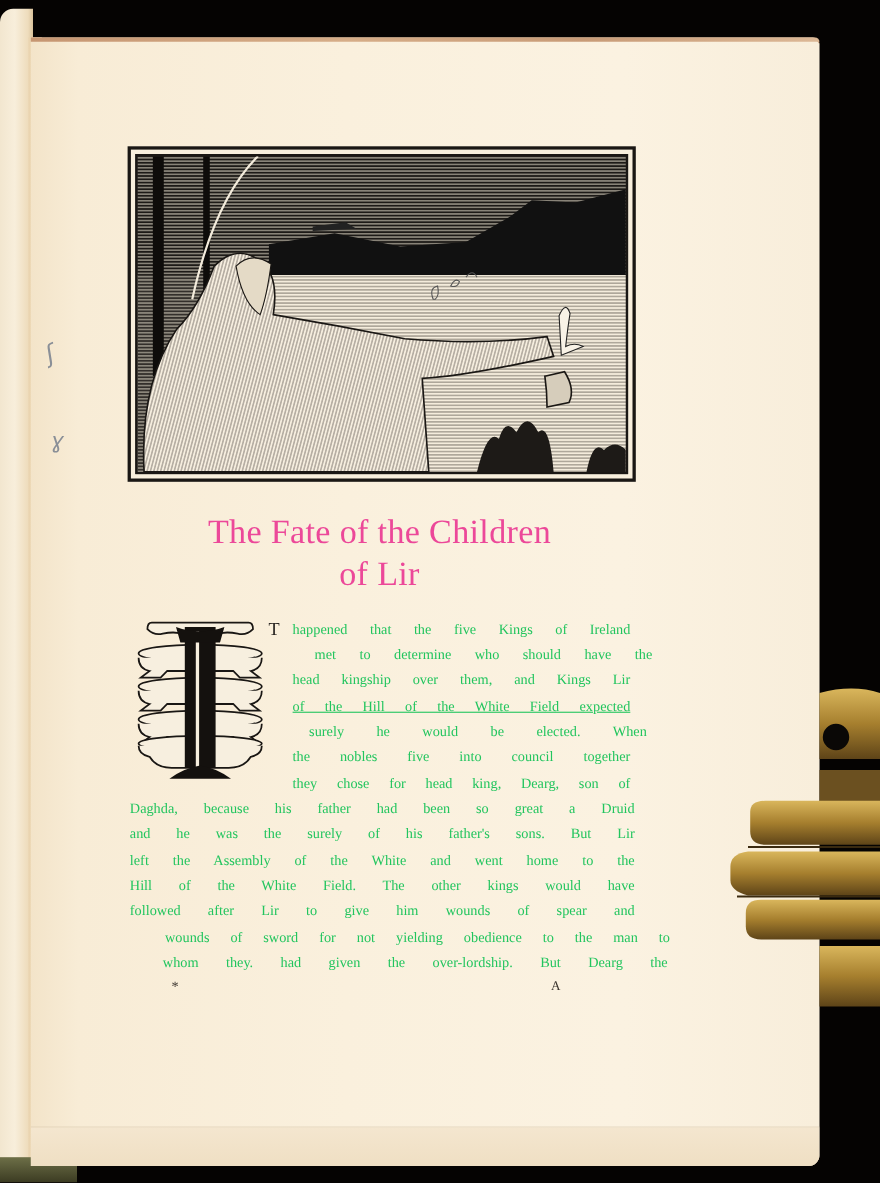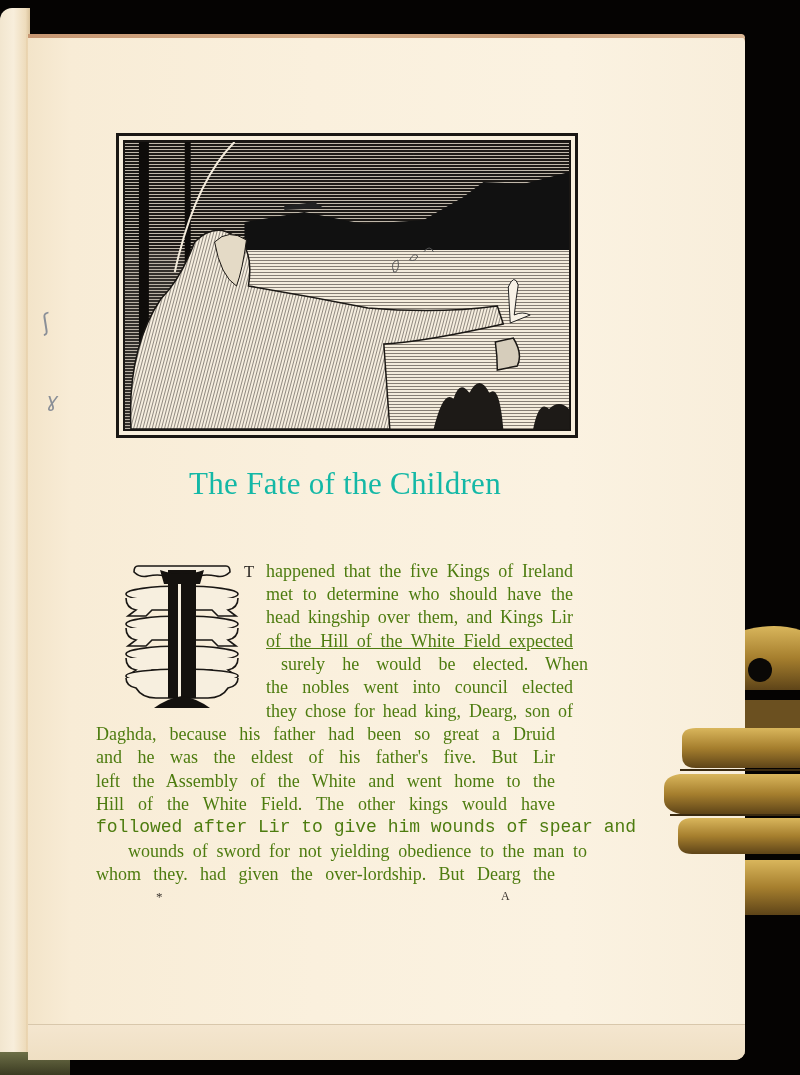--- a/index.html
+++ b/index.html
@@ -49,34 +49,34 @@
   }
   .illustration-inner {
     position: relative; width: 100%; height: 100%;
     border: 2px solid #1a1714; overflow: hidden; background: #2a2622;
   }
   .illustration svg { display: block; width: 100%; height: 100%; }
 
   
   .title {
     position: absolute; left: 130px; top: 465px; width: 430px;
-    text-align: center; color: #14b8a6;
+    text-align: center; color: #ec4899;
     font-size: 31px; line-height: 38px; letter-spacing: 0.3px;
   }
 
   
   .drop-cap {
     position: absolute; left: 120px; top: 560px; width: 124px; height: 152px;
   }
   .text-line {
-    position: absolute; color: #4d7c0f; font-size: 18px; line-height: 23.4px;
+    position: absolute; color: #22c55e; font-size: 13px; line-height: 23.4px;
     text-align: justify; text-align-last: justify; white-space: nowrap;
   }
   .indent { left: 266px; width: 307px; }
-  .full { left: 96px; width: 459px; }
+  .full { left: 118px; width: 459px; }
   .first-t { position: absolute; left: 244px; top: 560px; color: #2a2622; font-size: 16.6px; line-height: 23.4px; }
 
   .signature-mark { position: absolute; left: 156px; top: 889px; font-size: 13px; color: #3a342e; }
   .signature-letter { position: absolute; left: 501px; top: 889px; font-size: 12px; color: #3a342e; }
 
   
   .clip { position: absolute; left: 660px; top: 620px; width: 140px; height: 300px; }
 </style>
 </head>
 <body>
@@ -134,20 +134,21 @@
       <path d="M372 200 l18 -4 q10 16 4 28 l-20 4 q0 -14 -2 -28z" fill="#d6cdbb" stroke="#1a1714" stroke-width="1.5"></path>
 
       <path d="M310 287 q10 -40 20 -30 q6 -20 16 -6 q10 -20 20 0 q10 -10 14 36z" fill="#1d1a17"></path>
       <path d="M410 287 q6 -30 16 -20 q10 -10 20 0 v20z" fill="#1d1a17"></path>
     </svg>
   </div>
 </div>
 
 <div class="title">
   <div>The Fate of the Children</div>
+  <div>of Lir</div>
 </div>
 
 <div class="drop-cap">
   <svg viewBox="0 0 124 152" width="124" height="152">
     <g stroke="#1a1714" stroke-width="1.6" fill="#f7efdf">
       <path d="M18 6 h88 q4 0 4 6 q-6 6 -14 4 q-20 -4 -30 8 h-8 q-10 -12 -30 -8 q-8 2 -14 -4 q0 -6 4 -6z"></path>
       <ellipse cx="62" cy="34" rx="56" ry="8"></ellipse>
       <path d="M6 38 q0 10 10 12 l-8 6 h18 l6 -6 h60 l6 6 h18 l-8 -6 q10 -2 10 -12"></path>
       <ellipse cx="62" cy="64" rx="56" ry="8"></ellipse>
       <path d="M6 68 q0 10 10 12 l-8 6 h18 l6 -6 h60 l6 6 h18 l-8 -6 q10 -2 10 -12"></path>
@@ -159,34 +160,34 @@
     <rect x="48" y="10" width="28" height="128" fill="#14110e"></rect>
     <rect x="58" y="14" width="3" height="124" fill="#f7efdf"></rect>
     <path d="M34 148 q14 -10 28 -12 q14 2 28 12z" fill="#14110e"></path>
     <path d="M40 10 q22 8 44 0 l-4 14 h-36z" fill="#14110e"></path>
   </svg>
 </div>
 
 <span class="first-t">T</span>
 
 <div class="text-line indent" style="top:560px;">happened that the five Kings of Ireland</div>
-<div class="text-line indent" style="top:583px;">met to determine who should have the</div>
+<div class="text-line indent" style="top:583px;margin-left:20px;">met to determine who should have the</div>
 <div class="text-line indent" style="top:606px;">head kingship over them, and Kings Lir</div>
 <div class="text-line indent" style="top:630px;text-decoration:underline;">of the Hill of the White Field expected</div>
 <div class="text-line indent" style="top:653px;margin-left:15px;">surely he would be elected.   When</div>
-<div class="text-line indent" style="top:676px;">the nobles went into council elected</div>
+<div class="text-line indent" style="top:676px;">the nobles five into council together</div>
 <div class="text-line indent" style="top:700px;">they chose for head king, Dearg, son of</div>
 
 <div class="text-line full" style="top:723px;">Daghda, because his father had been so great a Druid</div>
-<div class="text-line full" style="top:746px;">and he was the eldest of his father's five.  But Lir</div>
+<div class="text-line full" style="top:746px;">and he was the surely of his father's sons.  But Lir</div>
 <div class="text-line full" style="top:770px;">left the Assembly of the White and went home to the</div>
 <div class="text-line full" style="top:793px;">Hill of the White Field.  The other kings would have</div>
-<div class="text-line full" style="top:816px;font-family:Liberation Mono, monospace;">followed after Lir to give him wounds of spear and</div>
+<div class="text-line full" style="top:816px;">followed after Lir to give him wounds of spear and</div>
 <div class="text-line full" style="top:840px;margin-left:32px;">wounds of sword for not yielding obedience to the man to</div>
-<div class="text-line full" style="top:863px;">whom they. had given the over-lordship.  But Dearg the</div>
+<div class="text-line full" style="top:863px;margin-left:30px;">whom they. had given the over-lordship.  But Dearg the</div>
 
 <span class="signature-mark">*</span>
 <span class="signature-letter">A</span>
 
 <div class="clip">
   <svg viewBox="0 0 140 300" width="140" height="300">
     <defs>
       <linearGradient id="brass" x1="0" y1="0" x2="0" y2="1">
         <stop offset="0" stop-color="#d9b65c"></stop>
         <stop offset="0.5" stop-color="#a67f2e"></stop>

